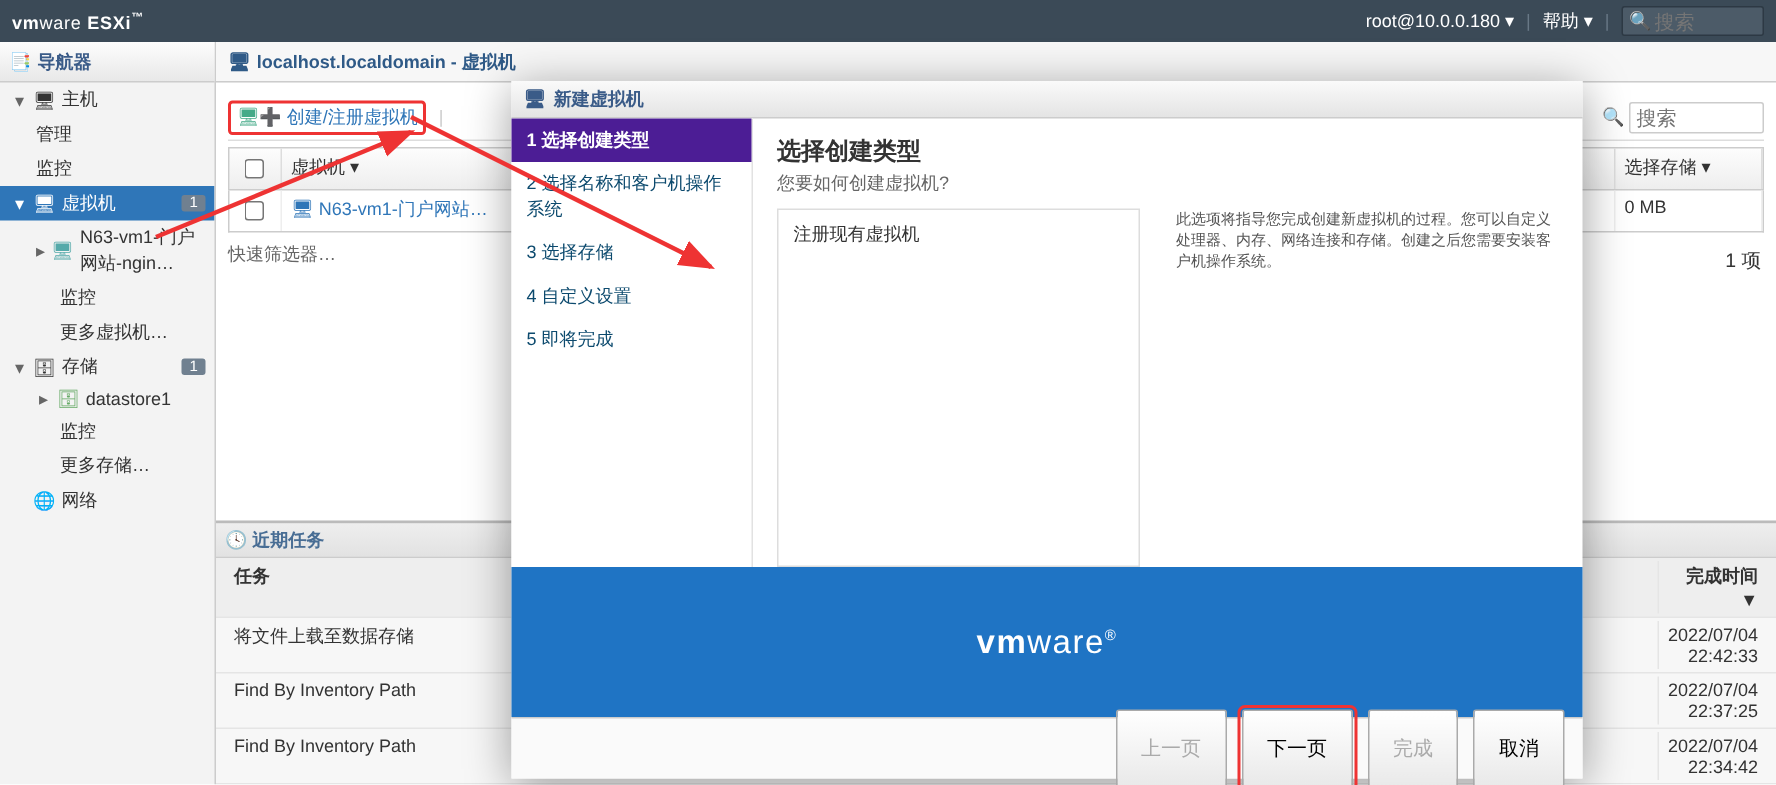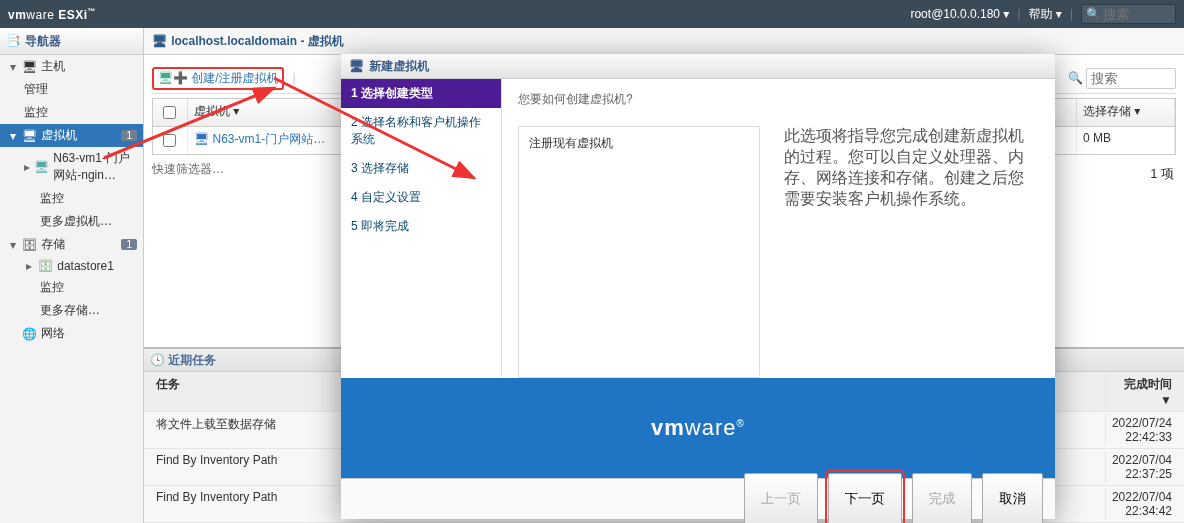--- a/index.html
+++ b/index.html
@@ -47,27 +47,27 @@
 .tc.dt{flex:1;text-align:right;border-right:none}
 
 .modal{position:absolute;left:341px;top:54px;width:714px;height:465px;background:#fff;box-shadow:0 5px 30px rgba(0,0,0,.4);display:flex;flex-direction:column}
 .modal-title{height:24px;background:linear-gradient(#fafafa,#e4e4e4);border-bottom:1px solid #ccc;display:flex;align-items:center;padding:0 8px;gap:5px;color:#3a5b88;font-weight:bold}
 .modal-body{flex:1;display:flex}
 .steps{width:160px;background:#fff;border-right:1px solid #e2e2e2}
 .step{padding:6px 10px;color:#0c4a6e;cursor:default}
 .step.active{background:#4c1d95;color:#fff;font-weight:bold}
 .wiz-main{flex:1;display:flex;flex-direction:column;padding:12px 16px 0 16px}
 .wiz-h1{font-size:16px;font-weight:bold;margin-bottom:2px}
-.wiz-sub{color:#666;margin-bottom:18px}
+.wiz-sub{color:#666;margin-bottom:8px}
 .opts{width:240px;border:1px solid #ddd}
 .opt{padding:8px 10px;cursor:pointer}
 .opt.selected{background:#6b6b6b;color:#fff}
 .opt.hl{position:relative}
 .opt.hl::before{content:"";position:absolute;inset:-3px;border:2px solid #e33;border-radius:2px;pointer-events:none}
-.opt-desc{font-size:16px;color:#555;margin-left:12px;flex:1}
+.opt-desc{font-size:10px;color:#555;margin-left:12px;flex:1}
 .row-flex{display:flex;gap:12px}
 .brand-area{height:100px;background:#1f74c4;display:flex;align-items:center;justify-content:center;color:#fff;font-size:22px;letter-spacing:1px}
 .modal-footer{height:40px;border-top:1px solid #ccc;display:flex;justify-content:flex-end;align-items:center;padding:0 12px;gap:10px;background:#fafafa}
 .btn{padding:16px 16px;border:1px solid #aaa;background:linear-gradient(#fff,#e9e9e9);cursor:pointer;border-radius:2px}
 .btn.disabled{color:#aaa;cursor:default}
 .btn.hl{outline:2px solid #e33;outline-offset:1px}
 
 .arrow{position:absolute;z-index:50;pointer-events:none}
 svg{overflow:visible}
 .search-cell{margin-left:auto;display:flex;align-items:center;gap:3px;color:#667}
@@ -189,21 +189,21 @@
       <div class="tasks-hdr"><span>🕓</span>&nbsp;<span>近期任务</span></div>
       <div class="tasks-tbl">
         <div class="tr" style="background:#eee;font-weight:bold">
           <div class="tc task">任务</div>
           <div class="tc st"></div>
           <div class="tc dt">完成时间 ▼</div>
         </div>
         <div class="tr">
             <div class="tc task">将文件上载至数据存储</div>
             <div class="tc st"></div>
-            <div class="tc dt">2022/07/24 22:42:33</div>
+            <div class="tc dt">2022/07/04 22:42:33</div>
           </div>
         <div class="tr">
             <div class="tc task">Find By Inventory Path</div>
             <div class="tc st"></div>
             <div class="tc dt">2022/07/04 22:37:25</div>
           </div>
         <div class="tr">
             <div class="tc task">Find By Inventory Path</div>
             <div class="tc st"></div>
             <div class="tc dt">2022/07/04 22:34:42</div>
@@ -232,20 +232,21 @@
   </div>
   <div class="modal-body">
     <div class="steps">
       <div class="step active">1 选择创建类型</div>
       <div class="step">2 选择名称和客户机操作系统</div>
       <div class="step">3 选择存储</div>
       <div class="step">4 自定义设置</div>
       <div class="step">5 即将完成</div>
     </div>
     <div class="wiz-main">
+      <div class="wiz-h1">选择创建类型</div>
       <div class="wiz-sub">您要如何创建虚拟机?</div>
       <div class="row-flex" style="flex:1">
         <div class="opts">
           <div class="opt">注册现有虚拟机</div>
         </div>
         <div class="opt-desc">此选项将指导您完成创建新虚拟机的过程。您可以自定义处理器、内存、网络连接和存储。创建之后您需要安装客户机操作系统。</div>
       </div>
     </div>
   </div>
   <div class="brand-area">

